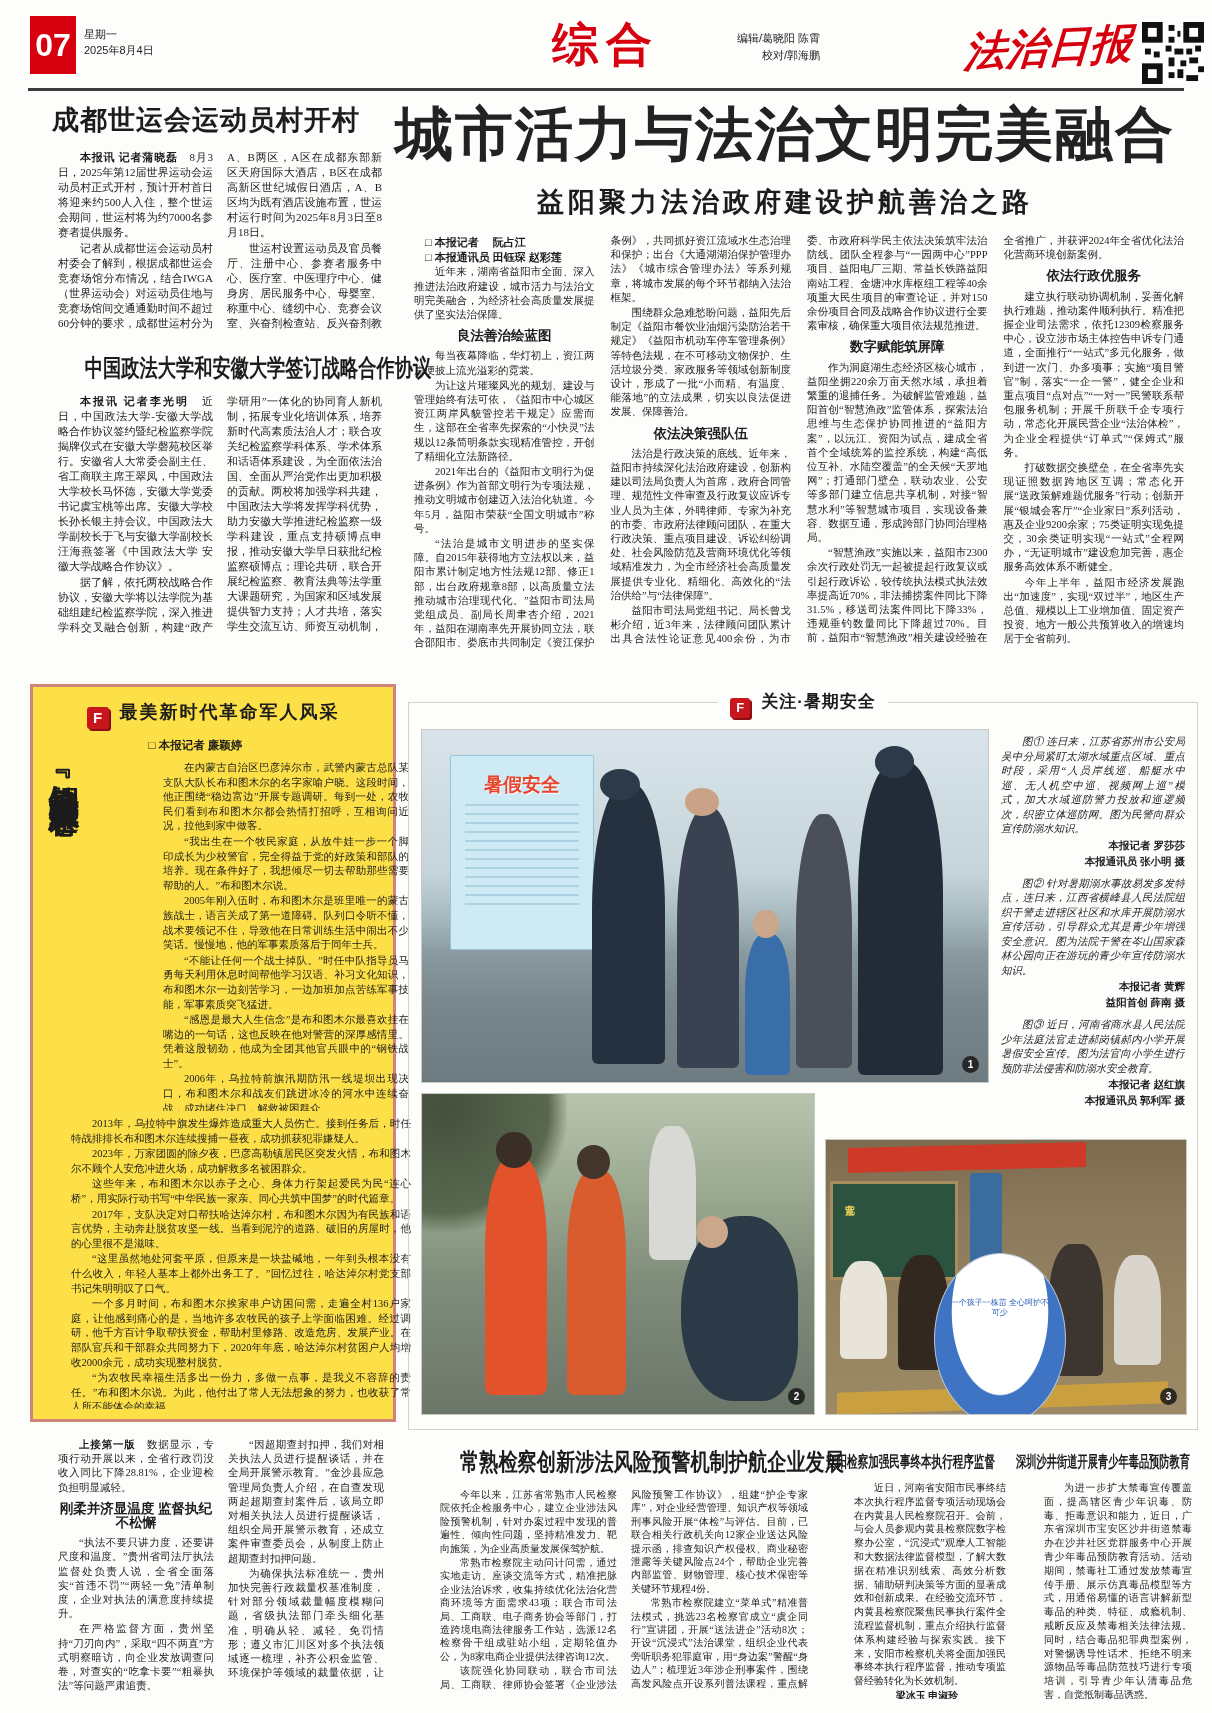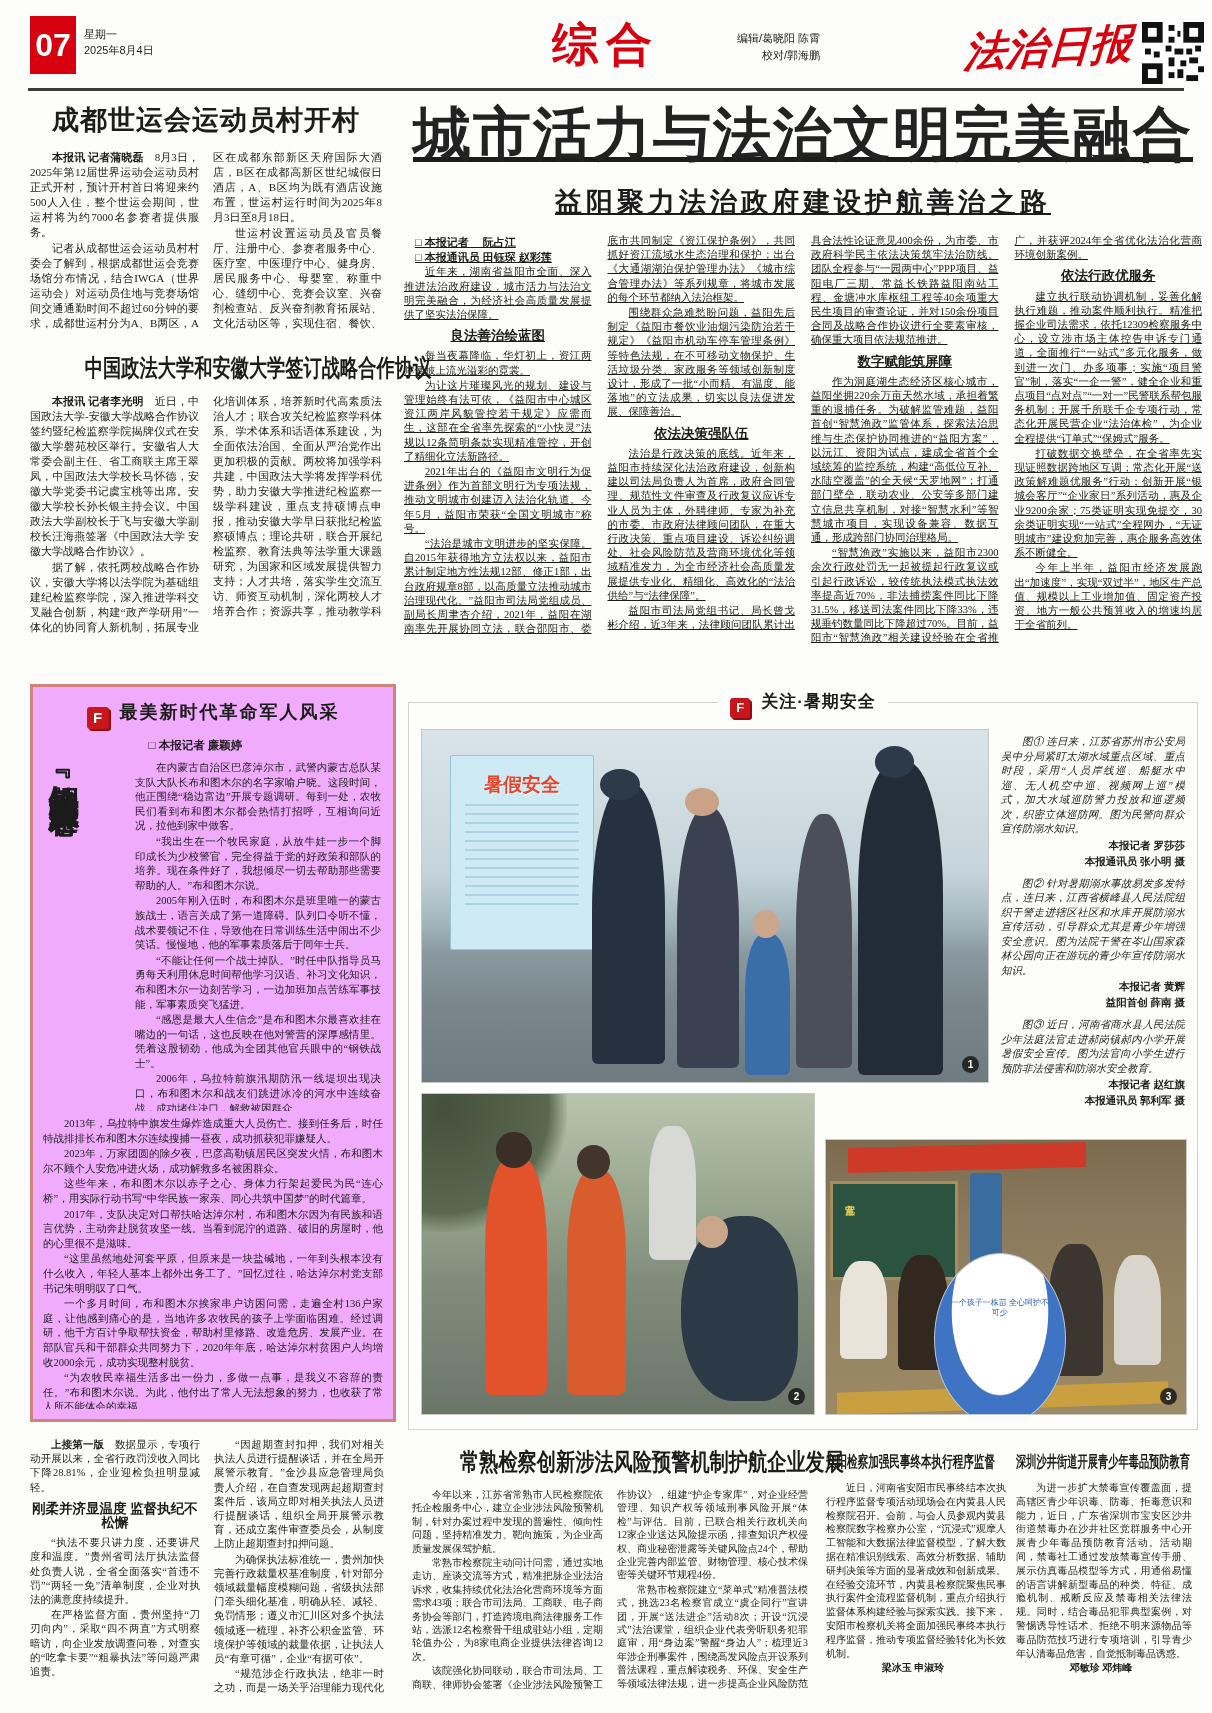--- a/index.html
+++ b/index.html
@@ -1,21 +1,21 @@
 <!DOCTYPE html>
 <html><head>
 <meta charset="utf-8">
 <style>
   html,body{margin:0;padding:0;background:#e9e9e6;}
   .page{position:relative;width:1212px;height:1713px;margin:0 auto;background:#fdfdfb;
         font-family:"Liberation Serif","DejaVu Serif",serif;color:#1c1c1c;overflow:hidden;}
   .abs{position:absolute;}
   .sans{font-family:"Liberation Sans","DejaVu Sans",sans-serif;}
   p{margin:0 0 1px 0;text-indent:2em;text-align:justify;}
-  .body-text{overflow:hidden;font-size:11px;line-height:15px;}
+  .body-text{overflow:hidden;font-size:11px;line-height:15px;margin-left:28px;}
   .c2{column-count:2;column-gap:14px;}
   .c4{column-count:4;column-gap:16px;}
   .hl{font-weight:bold;text-align:center;margin:0;}
   .squeeze{display:inline-block;white-space:nowrap;transform:scaleX(.78);transform-origin:50% 50%;}
   h4.flow-subhead{font-family:"Liberation Sans",sans-serif;font-size:13.5px;text-align:center;
         margin:7px 0 6px 0;text-indent:0;}
   p.byline{text-indent:1em;font-family:"Liberation Sans",sans-serif;font-weight:bold;
         font-size:11px;text-align:left;margin:1px 0;}
   p.sig{text-align:center;font-weight:bold;text-indent:0;padding-right:6px;}
   .fcube{display:inline-block;width:22px;height:22px;background:#c8161d;color:#fff;
@@ -90,21 +90,21 @@
   </section>
 
   <section class="abs" style="left:30px;top:352px;width:352px;">
     <h2 class="hl" style="font-size:24px;width:352px;overflow:visible;white-space:nowrap;"><span class="squeeze" style="transform:scaleX(.76);">中国政法大学和安徽大学签订战略合作协议</span></h2>
     <div class="body-text c2" style="margin-top:10px;height:242px;">
         <p><b>本报讯 记者李光明　</b>近日，中国政法大学-安徽大学战略合作协议签约暨纪检监察学院揭牌仪式在安徽大学磬苑校区举行。安徽省人大常委会副主任、省工商联主席王翠凤，中国政法大学校长马怀德，安徽大学党委书记虞宝桃等出席。安徽大学校长孙长银主持会议。中国政法大学副校长于飞与安徽大学副校长汪海燕签署《中国政法大学 安徽大学战略合作协议》。</p>
         <p>据了解，依托两校战略合作协议，安徽大学将以法学院为基础组建纪检监察学院，深入推进学科交叉融合创新，构建“政产学研用”一体化的协同育人新机制，拓展专业化培训体系，培养新时代高素质法治人才；联合攻关纪检监察学科体系、学术体系和话语体系建设，为全面依法治国、全面从严治党作出更加积极的贡献。两校将加强学科共建，中国政法大学将发挥学科优势，助力安徽大学推进纪检监察一级学科建设，重点支持硕博点申报，推动安徽大学早日获批纪检监察硕博点；理论共研，联合开展纪检监察、教育法典等法学重大课题研究，为国家和区域发展提供智力支持；人才共培，落实学生交流互访、师资互动机制，深化两校人才培养合作；资源共享，推动教学科研资源（软硬件、平台设施等）互通共享，提升合作效能。</p>
       </div>
   </section>
 
-  <section class="abs" style="left:404px;top:96px;width:798px;text-decoration:underline;">
+  <section class="abs" style="left:386px;top:96px;width:798px;">
     <h1 class="hl sans" style="font-size:58px;letter-spacing:2px;color:#222;">城市活力与法治文明完美融合</h1>
     <h3 class="hl" style="font-size:27px;letter-spacing:4px;margin-top:10px;font-weight:bold;">益阳聚力法治政府建设护航善治之路</h3>
     <div class="body-text c4" style="margin-top:14px;height:460px;font-size:10.5px;line-height:14.2px;">
         <p class="byline">□ 本报记者　 阮占江</p>
         <p class="byline">□ 本报通讯员 田钰琛 赵彩莲</p>
         <p>近年来，湖南省益阳市全面、深入推进法治政府建设，城市活力与法治文明完美融合，为经济社会高质量发展提供了坚实法治保障。</p>
         <h4 class="flow-subhead">良法善治绘蓝图</h4>
         <p>每当夜幕降临，华灯初上，资江两岸便披上流光溢彩的霓裳。</p>
         <p>为让这片璀璨风光的规划、建设与管理始终有法可依，《益阳市中心城区资江两岸风貌管控若干规定》应需而生，这部在全省率先探索的“小快灵”法规以12条简明条款实现精准管控，开创了精细化立法新路径。</p>
         <p>2021年出台的《益阳市文明行为促进条例》作为首部文明行为专项法规，推动文明城市创建迈入法治化轨道。今年5月，益阳市荣获“全国文明城市”称号。</p>
@@ -116,21 +116,21 @@
         <h4 class="flow-subhead">数字赋能筑屏障</h4>
         <p>作为洞庭湖生态经济区核心城市，益阳坐拥220余万亩天然水域，承担着繁重的退捕任务。为破解监管难题，益阳首创“智慧渔政”监管体系，探索法治思维与生态保护协同推进的“益阳方案”，以沅江、资阳为试点，建成全省首个全域统筹的监控系统，构建“高低位互补、水陆空覆盖”的全天候“天罗地网”；打通部门壁垒，联动农业、公安等多部门建立信息共享机制，对接“智慧水利”等智慧城市项目，实现设备兼容、数据互通，形成跨部门协同治理格局。</p>
         <p>“智慧渔政”实施以来，益阳市2300余次行政处罚无一起被提起行政复议或引起行政诉讼，较传统执法模式执法效率提高近70%，非法捕捞案件同比下降31.5%，移送司法案件同比下降33%，违规垂钓数量同比下降超过70%。目前，益阳市“智慧渔政”相关建设经验在全省推广，并获评2024年全省优化法治化营商环境创新案例。</p>
         <h4 class="flow-subhead">依法行政优服务</h4>
         <p>建立执行联动协调机制，妥善化解执行难题，推动案件顺利执行。精准把握企业司法需求，依托12309检察服务中心，设立涉市场主体控告申诉专门通道，全面推行“一站式”多元化服务，做到进一次门、办多项事；实施“项目警官”制，落实“一企一警”，健全企业和重点项目“点对点”“一对一”民警联系帮包服务机制；开展千所联千企专项行动，常态化开展民营企业“法治体检”，为企业全程提供“订单式”“保姆式”服务。</p>
         <p>打破数据交换壁垒，在全省率先实现证照数据跨地区互调；常态化开展“送政策解难题优服务”行动；创新开展“银城会客厅”“企业家日”系列活动，惠及企业9200余家；75类证明实现免提交，30余类证明实现“一站式”全程网办，“无证明城市”建设愈加完善，惠企服务高效体系不断健全。</p>
         <p>今年上半年，益阳市经济发展跑出“加速度”，实现“双过半”，地区生产总值、规模以上工业增加值、固定资产投资、地方一般公共预算收入的增速均居于全省前列。</p>
       </div>
   </section>
 
-  <section class="abs" style="left:30px;top:684px;width:360px;height:732px;border:3px solid #cf837b;background:#f0abfc;">
+  <section class="abs" style="left:30px;top:684px;width:360px;height:732px;border:3px solid #cf837b;background:#fde047;">
     <div style="text-align:center;margin-top:13px;">
       <span class="fcube">F</span>
       <span class="sans" style="font-size:18px;font-weight:bold;letter-spacing:2px;">最美新时代革命军人风采</span>
     </div>
     <p class="byline" style="position:absolute;left:104px;top:50px;font-size:11.5px;">□ 本报记者 廉颖婷</p>
     <div class="abs" style="left:10px;top:72px;height:372px;writing-mode:vertical-lr;">
       <span style="font-size:30px;font-weight:bold;letter-spacing:2px;font-family:'Liberation Serif',serif;">『钢铁战士』架起牧民连心桥</span>
       <span style="font-size:12.5px;font-weight:bold;margin-left:8px;letter-spacing:1px;">记武警内蒙古总队某支队大队长布和图木尔</span>
     </div>
     <div class="body-text abs" style="left:102px;top:74px;width:246px;height:350px;font-size:10.5px;line-height:14.6px;">

